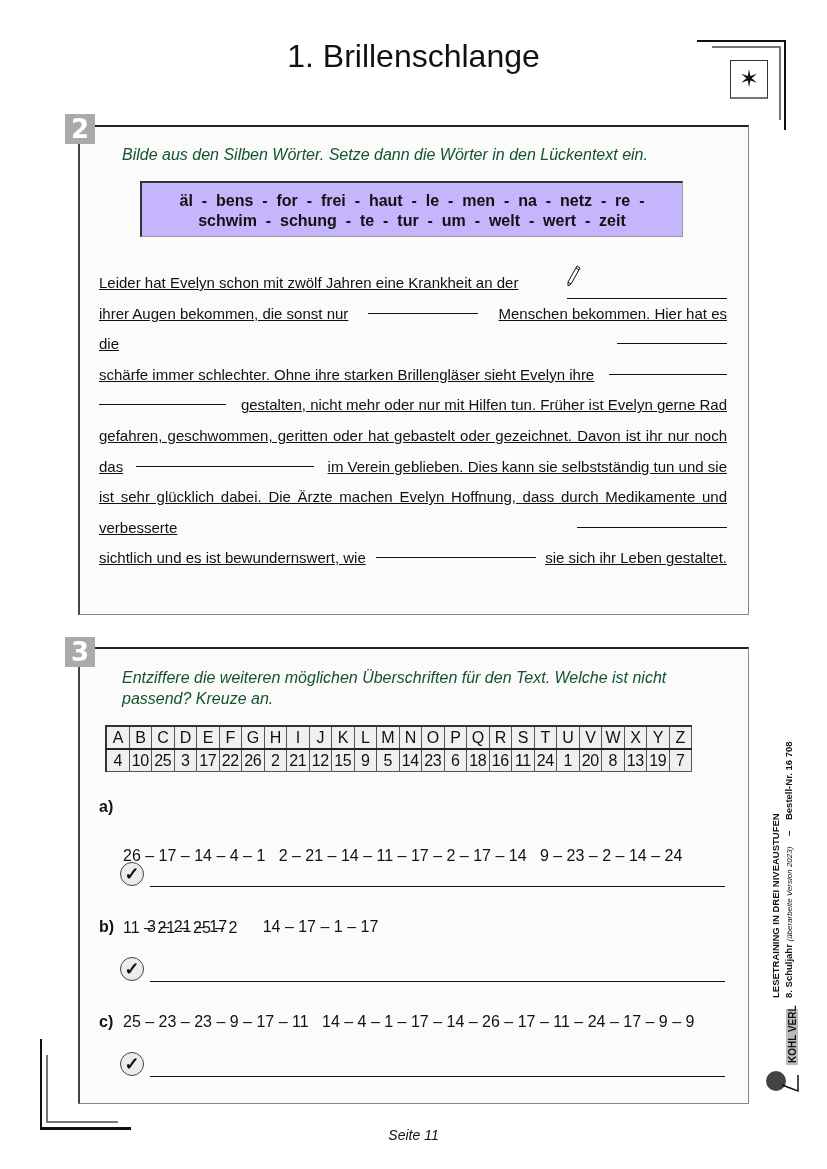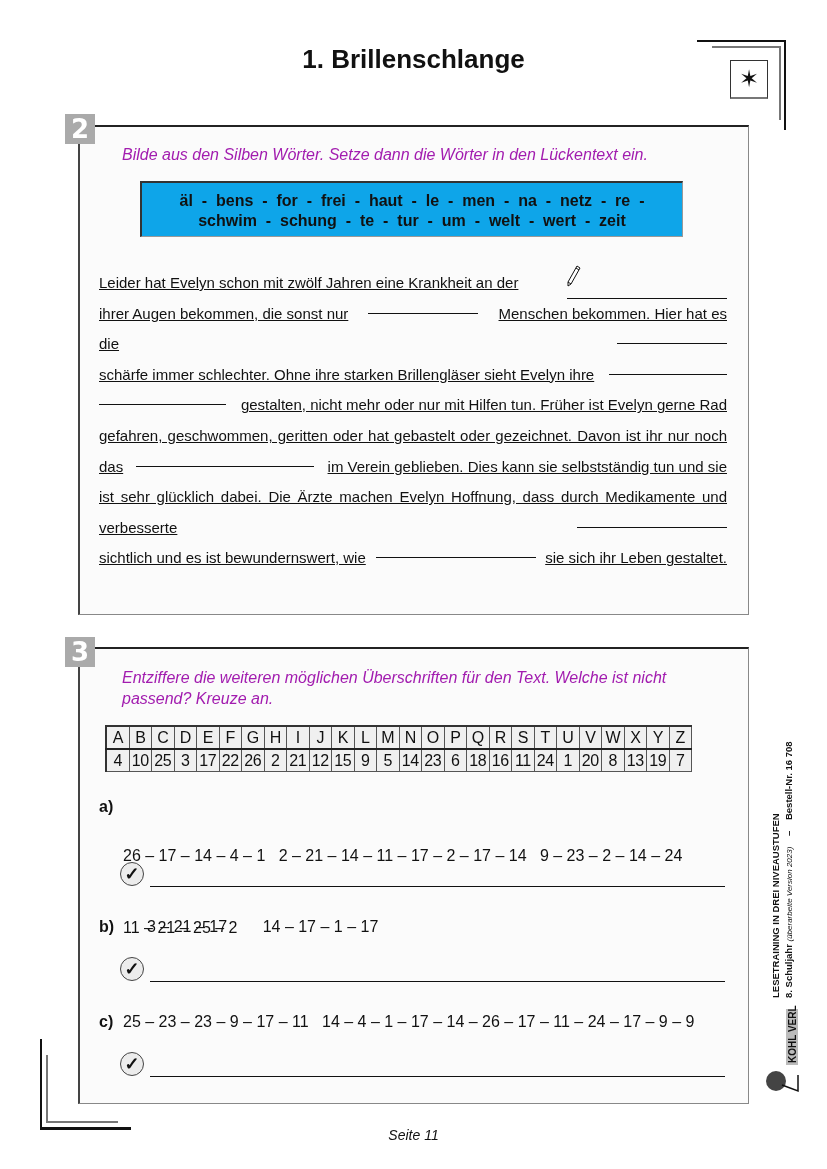--- a/index.html
+++ b/index.html
@@ -1,45 +1,45 @@
 <!DOCTYPE html>
 <html><head>
 <meta charset="utf-8">
 <style>
   html, body { margin:0; padding:0; background:#ffffff; }
   body { width:827px; height:1169px; position:relative; overflow:hidden;
          font-family:"Liberation Sans", sans-serif; color:#111; }
   .abs { position:absolute; }
 
   
-  .title { left:0; width:827px; top:44px; text-align:center; font-weight:bold; font-size:26px; }
+  .title { left:0; width:827px; top:38px; text-align:center; font-weight:normal; font-size:32px; }
 
   
   .corner-tr-outer { left:697px; top:40px; width:87px; height:88px; border-top:2px solid #111; border-right:2px solid #111; }
   .corner-tr-inner { left:712px; top:46px; width:67px; height:72px; border-top:2px solid #777; border-right:2px solid #777; }
   .star-box { left:730px; top:60px; width:36px; height:36px; border:1px solid #333; border-bottom:2px solid #777; background:#fff;
               display:flex; align-items:center; justify-content:center; font-size:24px; line-height:1; }
 
   
   .corner-bl-outer { left:40px; top:1039px; width:89px; height:88px; border-left:2px solid #111; border-bottom:3px solid #111; }
   .corner-bl-inner { left:46px; top:1055px; width:70px; height:66px; border-left:2px solid #777; border-bottom:2px solid #777; }
 
   
   .section { border-top:2px solid #222; border-left:2px solid #444; border-right:1px solid #888; border-bottom:1px solid #888; background:#fbfbfb; }
   .sec2 { left:78px; top:125px; width:668px; height:487px; }
   .sec3 { left:78px; top:647px; width:668px; height:454px; }
   .sec-num { width:30px; height:30px; background:#aaaaaa; color:#fff; font-weight:bold; font-size:26px;
              display:flex; align-items:center; justify-content:center; font-family:"DejaVu Sans", sans-serif; }
   .num2 { left:65px; top:114px; }
   .num3 { left:65px; top:637px; }
 
-  .instruction { font-style:italic; font-size:16px; color:#a21caf; line-height:21px; }
-
-  
-  .syl-box { left:140px; top:181px; width:543px; height:56px; background:#0ea5e9; border:1px solid #999;
+  .instruction { font-style:italic; font-size:16px; color:#14532d; line-height:21px; }
+
+  
+  .syl-box { left:140px; top:181px; width:543px; height:56px; background:#c4b5fd; border:1px solid #999;
              border-top:2px solid #333; border-left:2px solid #333; text-align:center; font-weight:bold; font-size:16px; line-height:20px;
              padding-top:8px; box-sizing:border-box; }
 
   
   .cloze { left:99px; top:268px; width:628px; font-size:15px; line-height:30.6px; text-align:justify;text-decoration:underline; }
   .cloze .line { display:flex; justify-content:space-between; white-space:nowrap; height:30.6px; }
   .gap { display:inline-block; border-bottom:1px solid #111; height:14px; vertical-align:baseline; }
   .pencil { display:inline-block; width:14px; height:22px; vertical-align:bottom; margin-right:-14px; position:relative; top:-12px; }
 
   

